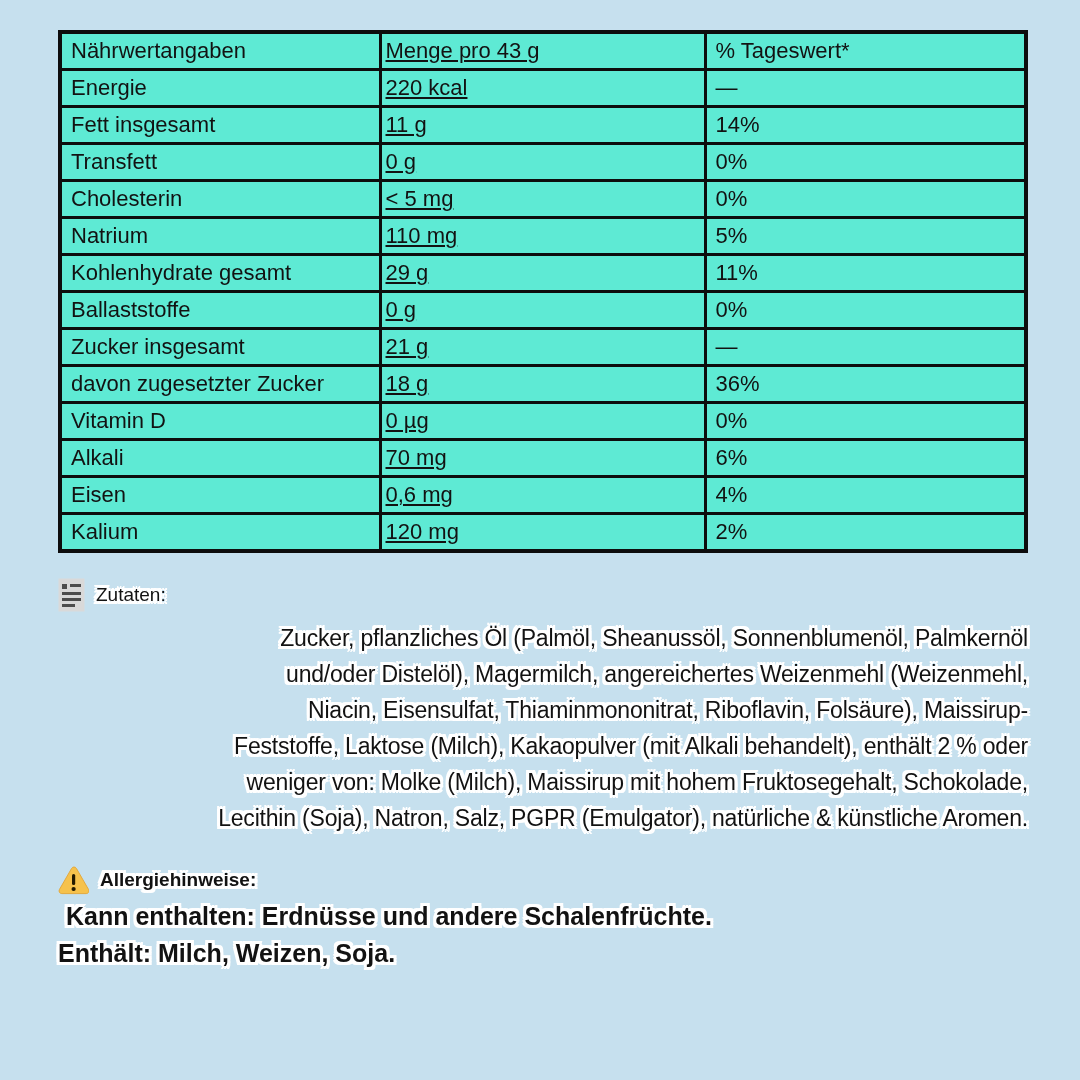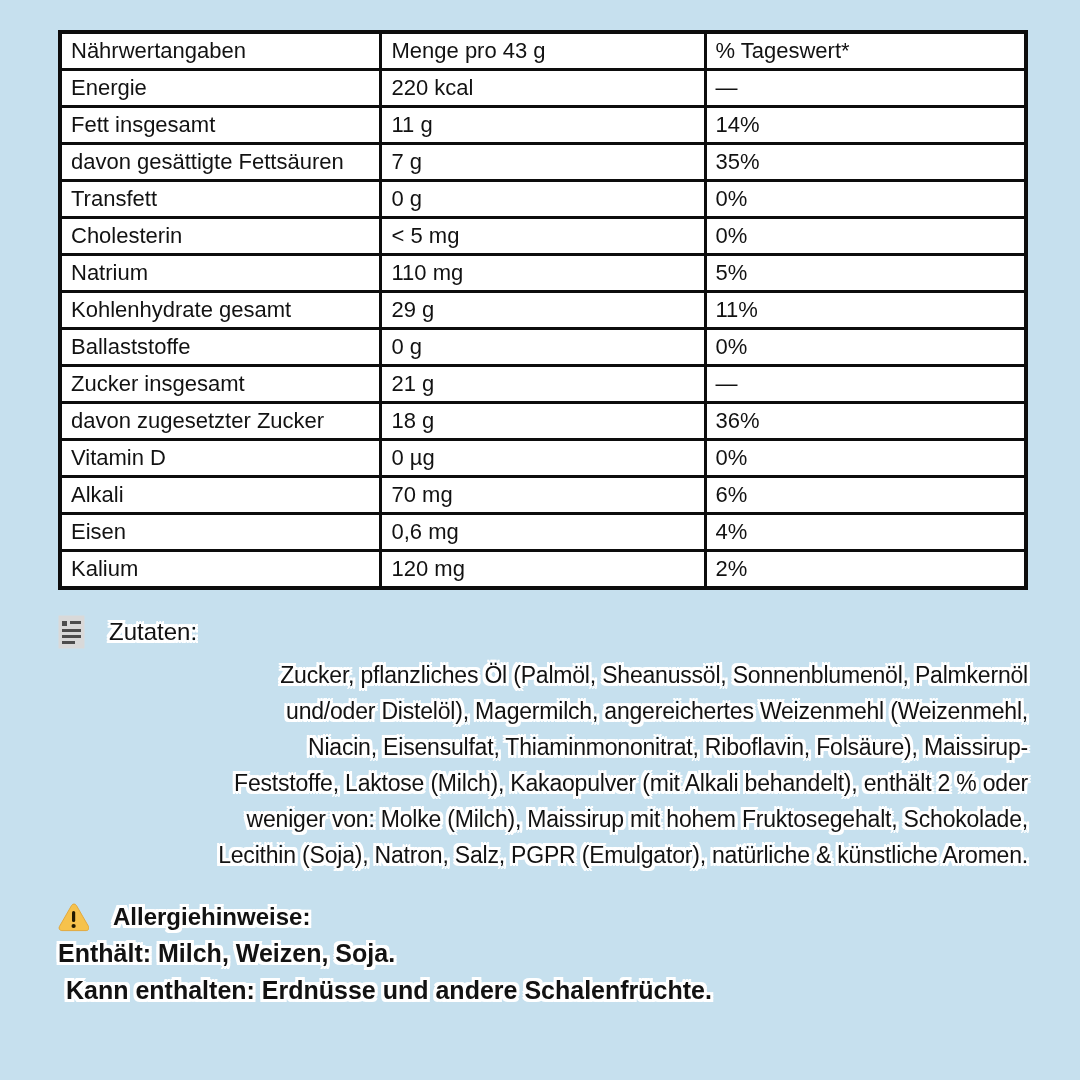--- a/index.html
+++ b/index.html
@@ -7,57 +7,57 @@
     width: 1080px; height: 1080px;
     font-family: "Liberation Sans", sans-serif;
     background: #c6e0ee;
     color: #121212;
     overflow: hidden;
   }
   
   .nutrition-table {
     border-collapse: collapse;
     table-layout: fixed;
-    background: #ffffff;
+    background: #5eead4;
     border: 4px solid #0d0d0d;
     margin: 30px 0 0 58px;
     width: 966px;
   }
   .nutrition-table col.c1 { width: 320px; }
   .nutrition-table col.c2 { width: 325px; }
   .nutrition-table col.c3 { width: 321px; }
   .nutrition-table th, .nutrition-table td {
     border: 3px solid #0d0d0d;
     font-size: 22px;
     font-weight: 400;
     text-align: left;
     height: 34px;
     line-height: 34px;
     padding: 0 8px 0 9px;
     white-space: nowrap;
     overflow: hidden;
   }
-  .nutrition-table .c-amount { padding-left: 10px; }
+  .nutrition-table .c-amount { padding-left: 4px; text-decoration: underline; }
   .nutrition-table .c-dv { padding-right: 9px; }
   .nutrition-table .c-dv.dash { text-align: left; }
   
   .below {
     margin: 24px 52px 0 58px;
   }
   .halo {
     text-shadow:
       3px 0 0 #fff, -3px 0 0 #fff, 0 3px 0 #fff, 0 -3px 0 #fff,
       2px 2px 0 #fff, -2px 2px 0 #fff, 2px -2px 0 #fff, -2px -2px 0 #fff,
       3px 3px 0 #fff, -3px -3px 0 #fff, 3px -3px 0 #fff, -3px 3px 0 #fff;
   }
   .section-heading {
     display: flex;
     align-items: center;
-    gap: 24px;
-    font-size: 24px;
+    gap: 11px;
+    font-size: 19px;
     line-height: 36px;
   }
   .section-heading .icon { flex: 0 0 auto; display: inline-flex; }
   .ingredients-text {
     margin-top: 7px;
     font-size: 23px;
     line-height: 36px;
     letter-spacing: -0.2px;
     white-space: pre-line;
     text-align: right;
@@ -93,25 +93,20 @@
         <td class="c-amount">220 kcal</td>
         <td class="c-dv dash">—</td>
       </tr>
 
       <tr>
         <td class="c-name">Fett insgesamt</td>
         <td class="c-amount">11 g</td>
         <td class="c-dv">14%</td>
       </tr>
 
-      <tr>
-        <td class="c-name">davon gesättigte Fettsäuren</td>
-        <td class="c-amount">7 g</td>
-        <td class="c-dv">35%</td>
-      </tr>
 
       <tr>
         <td class="c-name">Transfett</td>
         <td class="c-amount">0 g</td>
         <td class="c-dv">0%</td>
       </tr>
 
       <tr>
         <td class="c-name">Cholesterin</td>
         <td class="c-amount">&lt; 5 mg</td>
@@ -201,15 +196,15 @@
   <div class="section-heading halo">
     <span class="icon">
       <svg width="31" height="29" viewBox="0 0 31 29" aria-hidden="true">
         <path d="M13.6 2.4 L1.4 23.6 c-1 1.8 0.3 4 2.4 4 h24.4 c2.1 0 3.4 -2.2 2.4 -4 L18.4 2.4 c-1.05 -1.85 -3.75 -1.85 -4.8 0 Z" fill="#f6c24c" stroke="#e3a93e" stroke-width="1"></path>
         <rect x="14" y="8" width="3.2" height="11" rx="1.6" fill="#231a00"></rect>
         <circle cx="15.6" cy="23" r="2.1" fill="#231a00"></circle>
       </svg>
     </span>
     <span>Allergiehinweise:</span>
   </div>
+  <div class="allergen-line halo indented">Kann enthalten: Erdnüsse und andere Schalenfrüchte.</div>
   <div class="allergen-line halo">Enthält: Milch, Weizen, Soja.</div>
-  <div class="allergen-line halo indented">Kann enthalten: Erdnüsse und andere Schalenfrüchte.</div>
 </div>
 
 </body></html>

